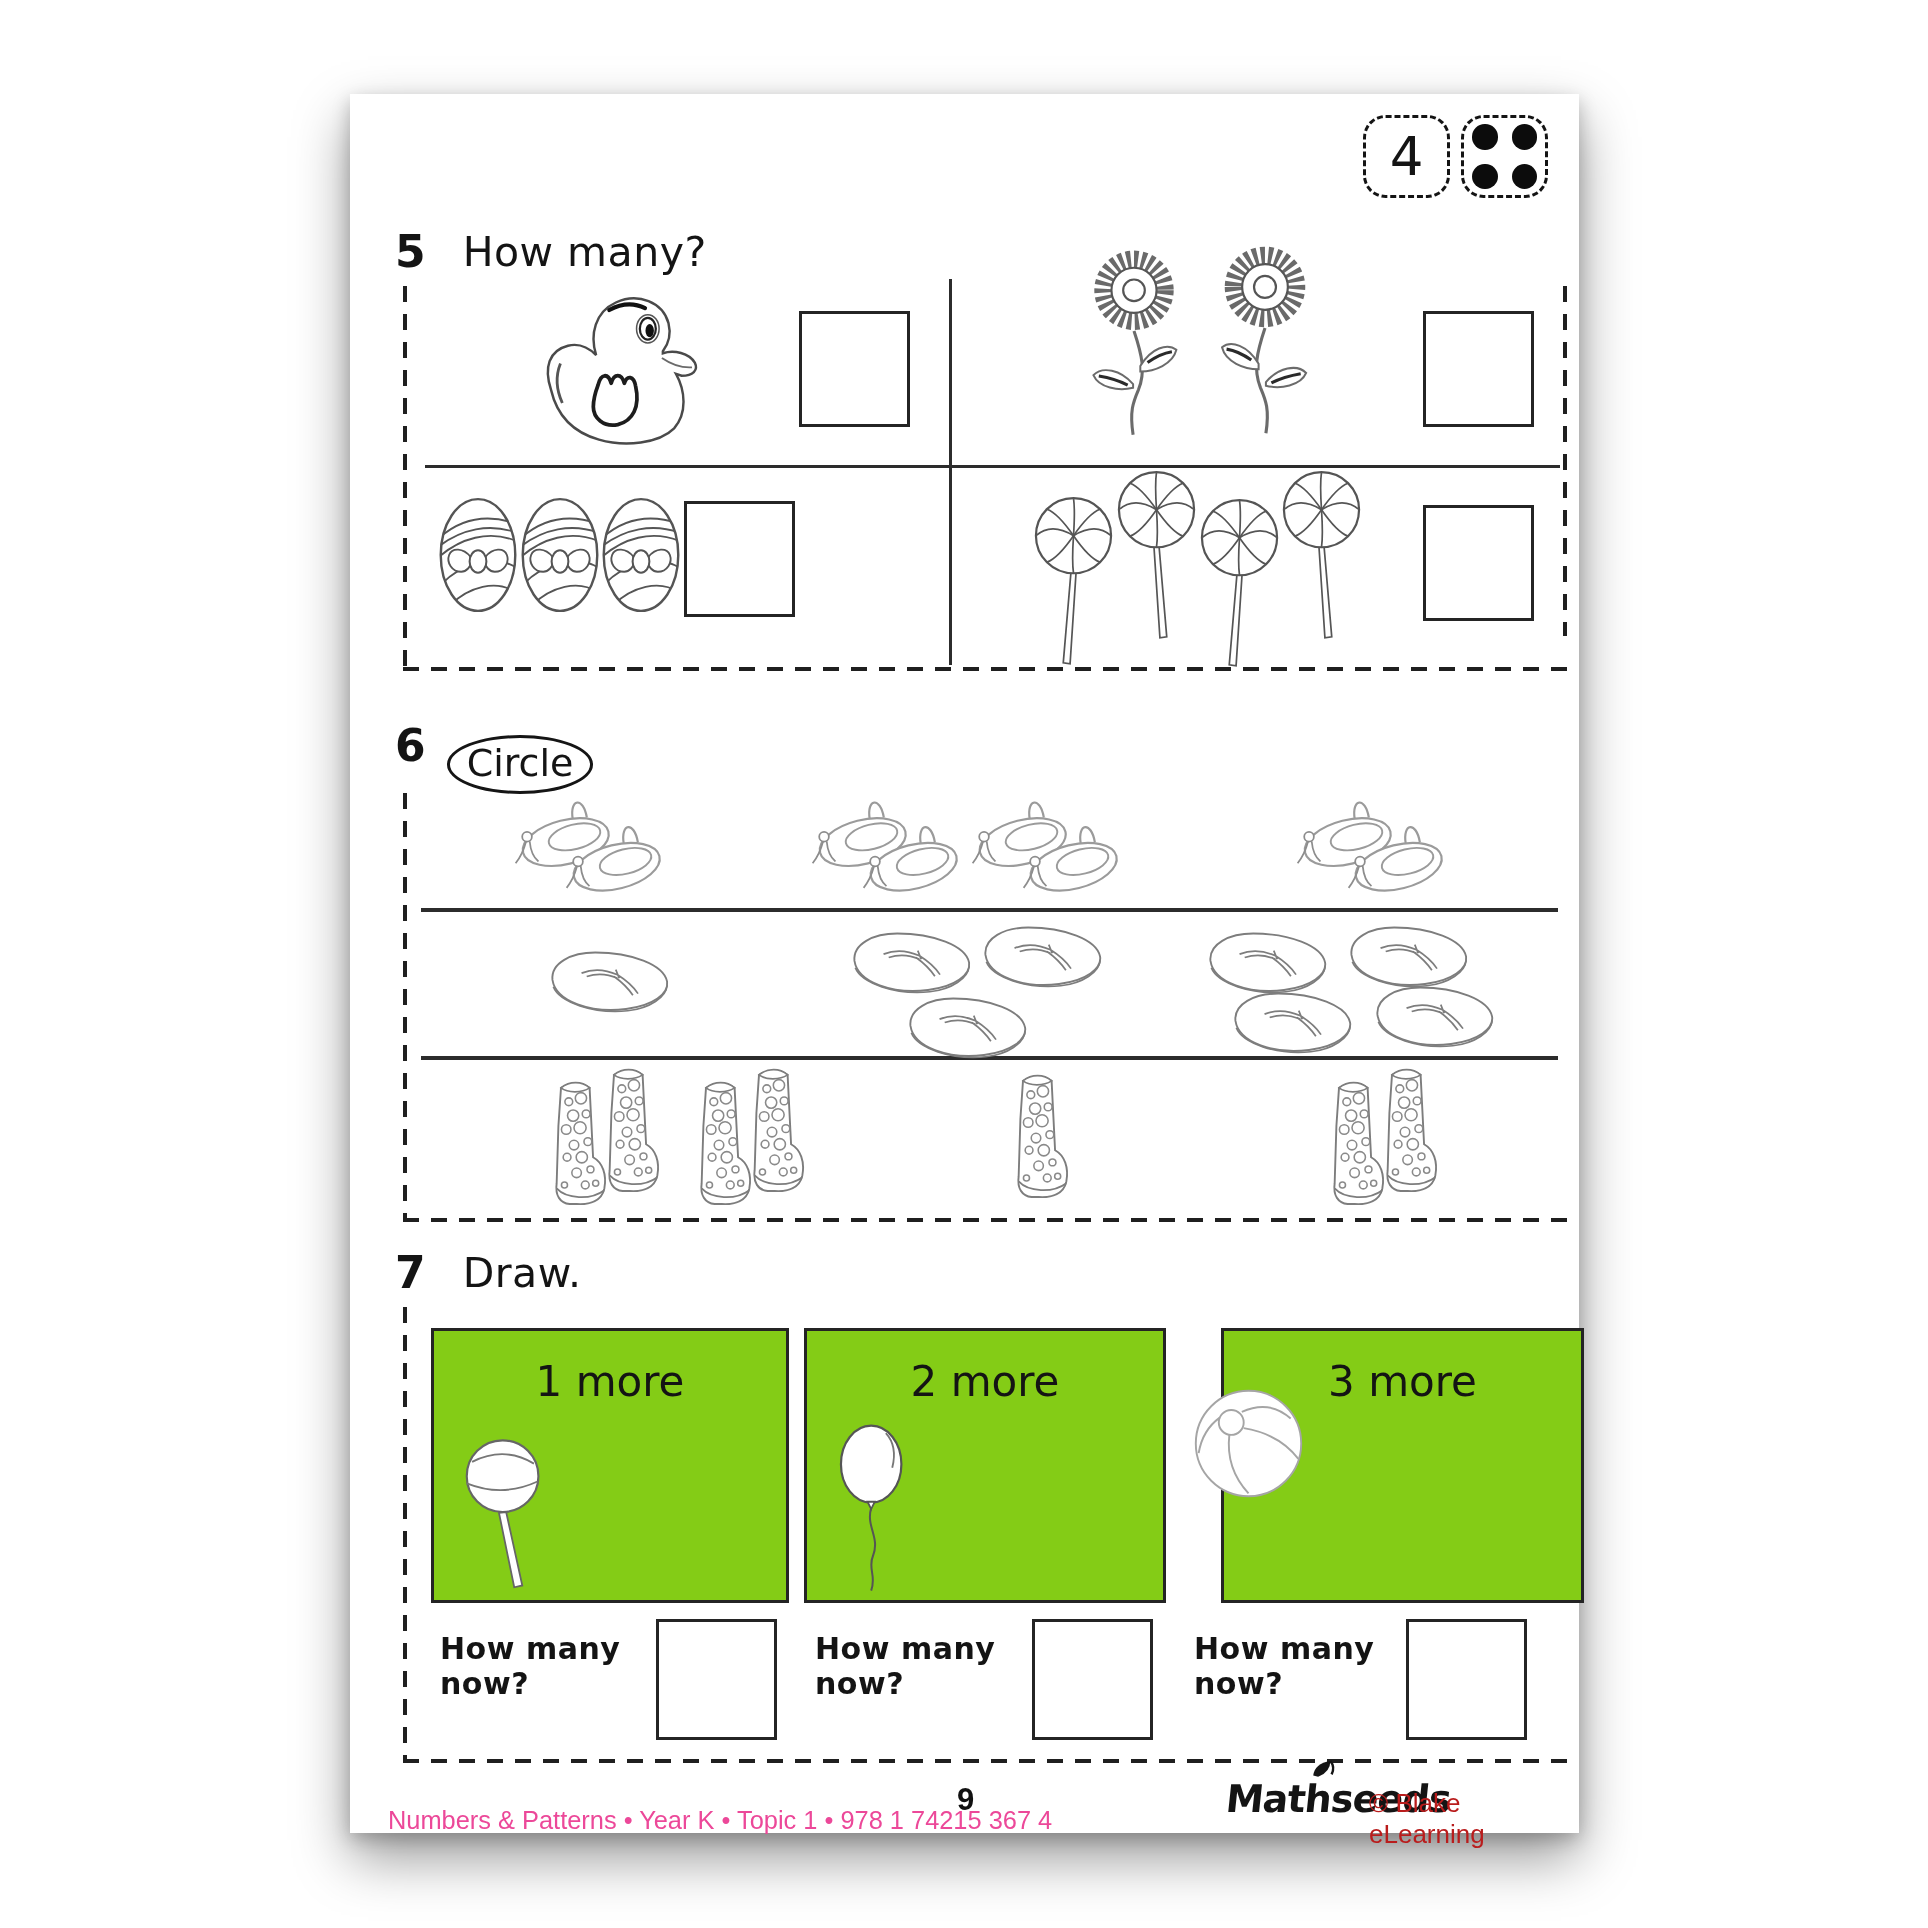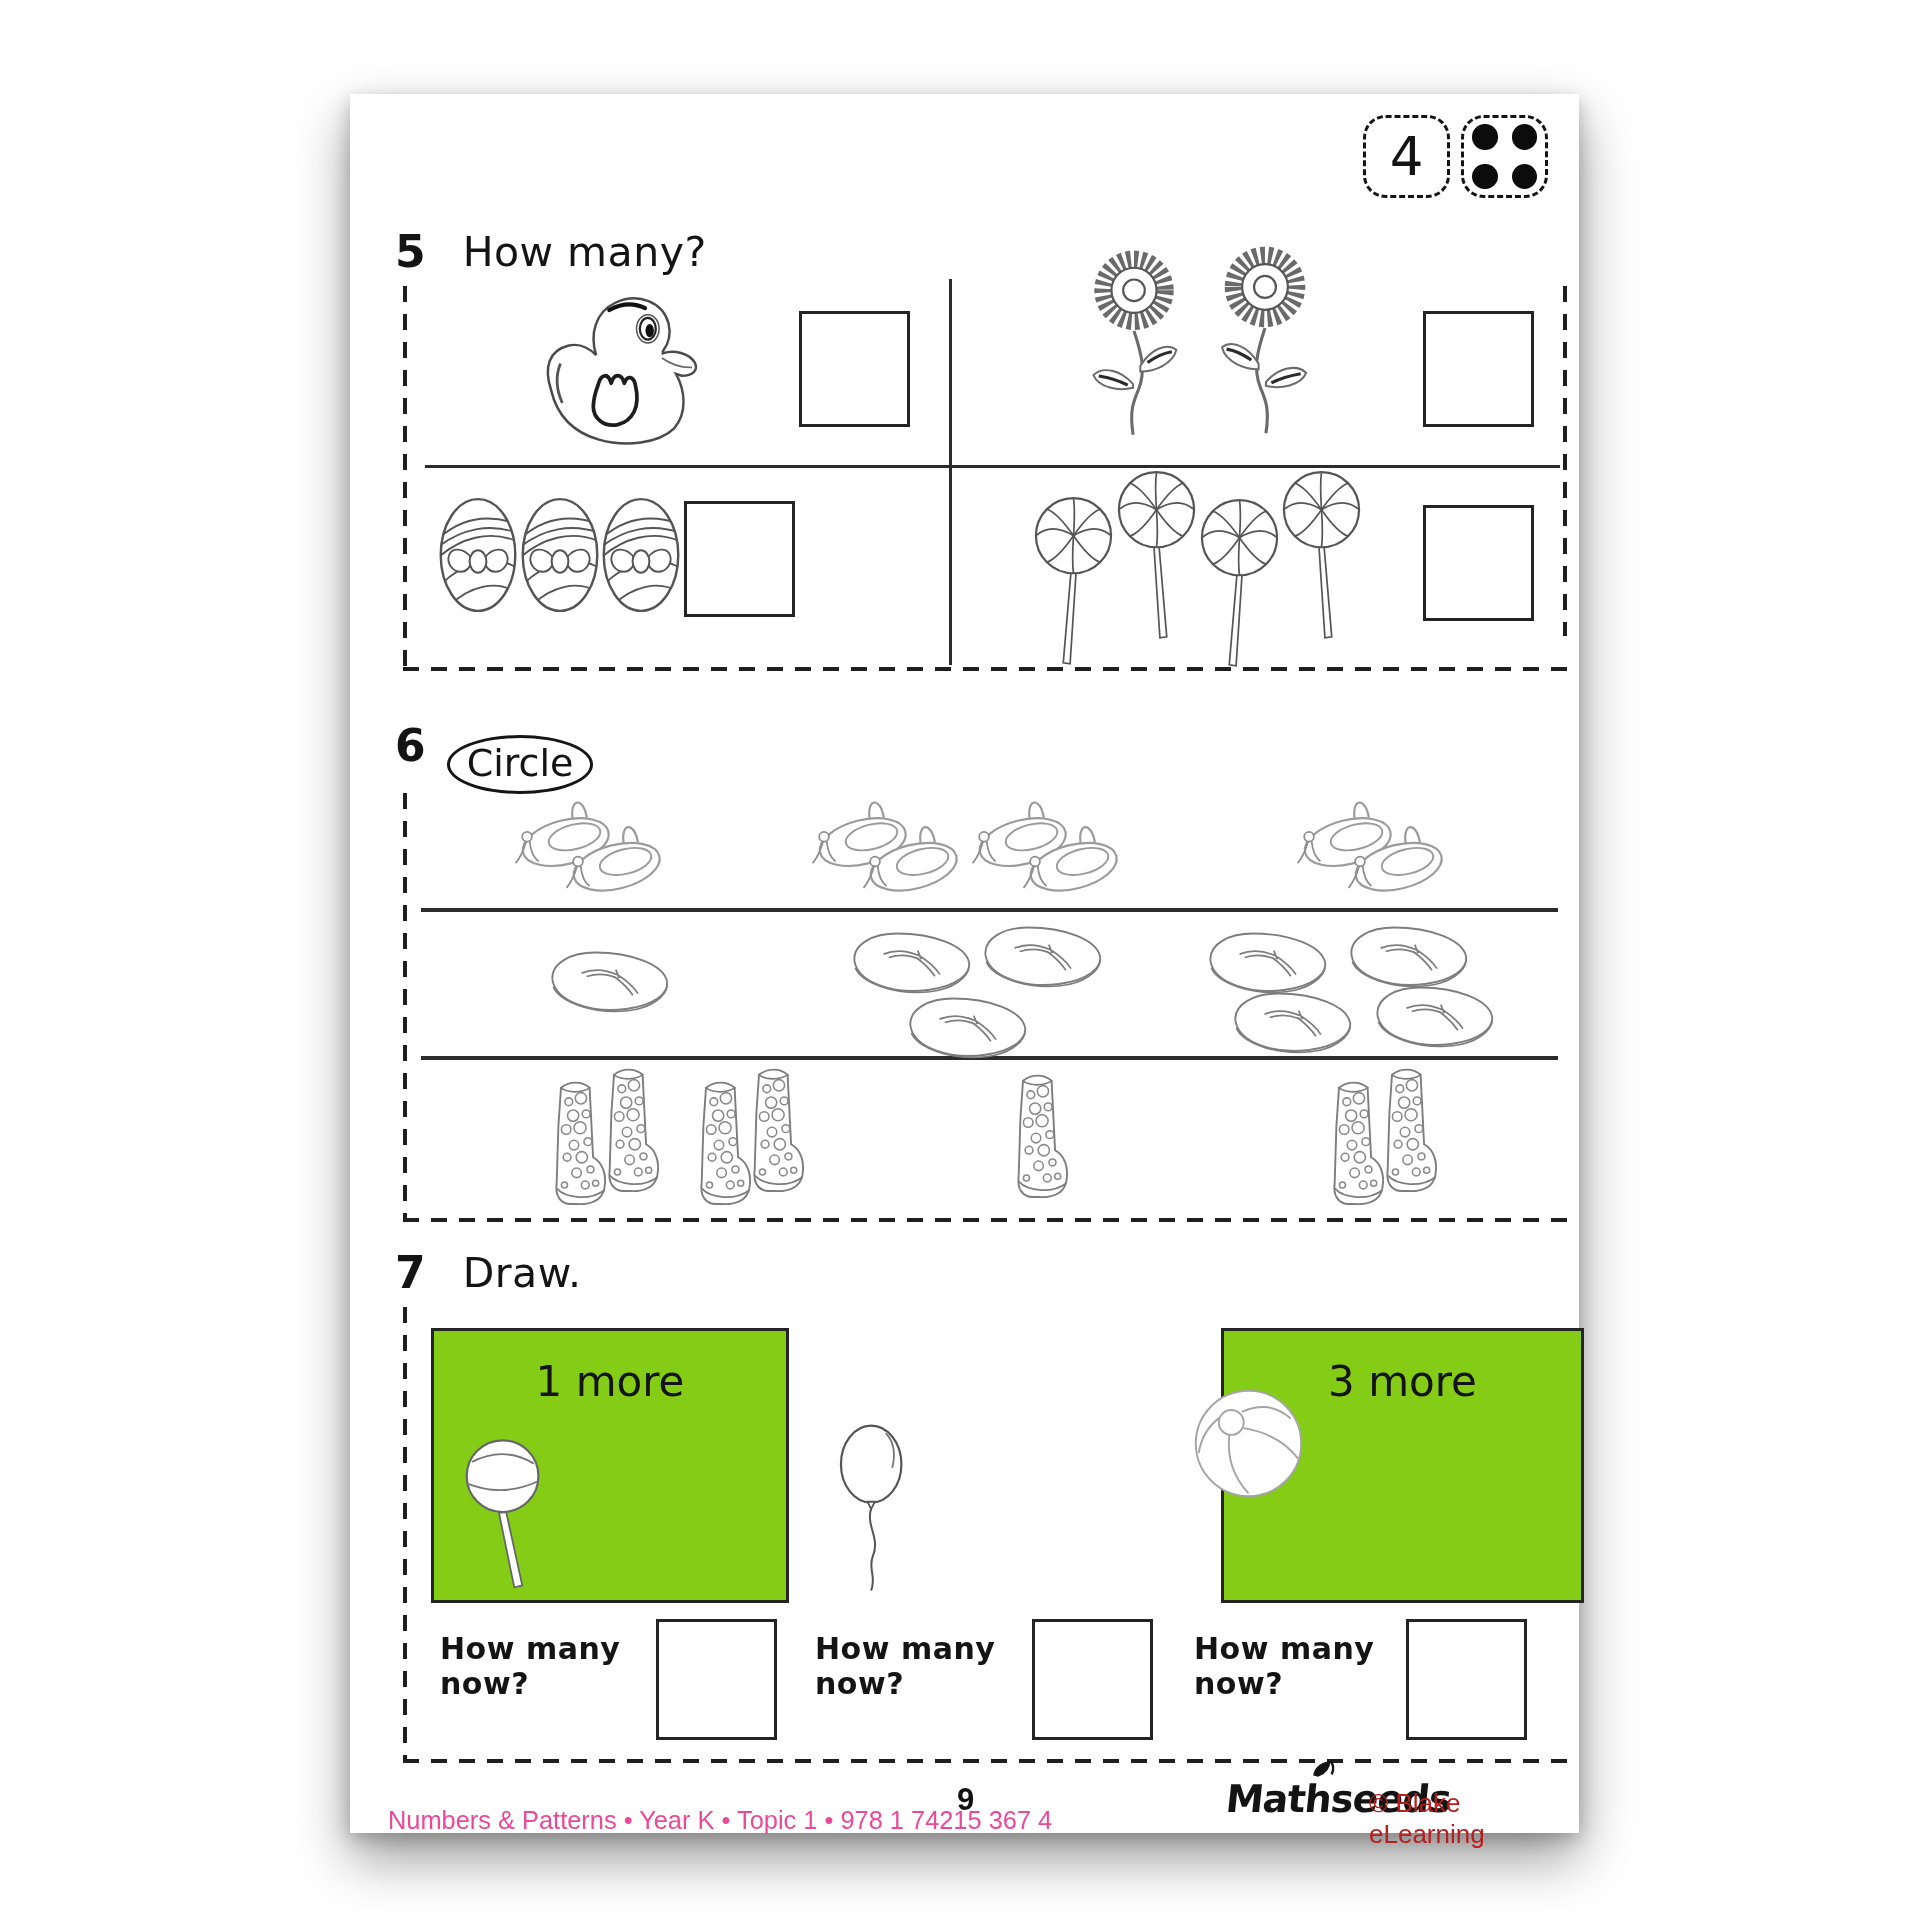--- a/index.html
+++ b/index.html
@@ -309,20 +309,23 @@
     <span class="qnum">7</span>
     <span class="qtext">Draw.</span>
   </div>
 
   <div class="dash-v" style="left:53px;top:1213px;height:456px;"></div>
   <div class="dash-h" style="left:53px;top:1665px;width:1164px;"></div>
 
   <div class="drawbox" style="left:81px;width:358px;">
     <div class="drawbox-label">1 more</div>
   </div>
+  <div class="drawbox" style="left:454px;width:362px;">
+    <div class="drawbox-label">2 more</div>
+  </div>
   <div class="drawbox" style="left:831px;width:363px;margin-left:40px;">
     <div class="drawbox-label">3 more</div>
   </div>
 
   <svg class="ill" style="left:105px;top:1337px;width:105px;height:162px;" viewBox="0 0 112 172" width="105" height="162">
       <use href="#sym-lollipop-round"></use>
     </svg>
   <svg class="ill" style="left:476px;top:1326px;width:94px;height:179px;" viewBox="0 0 100 190" width="94" height="179">
       <use href="#sym-balloon"></use>
     </svg>

